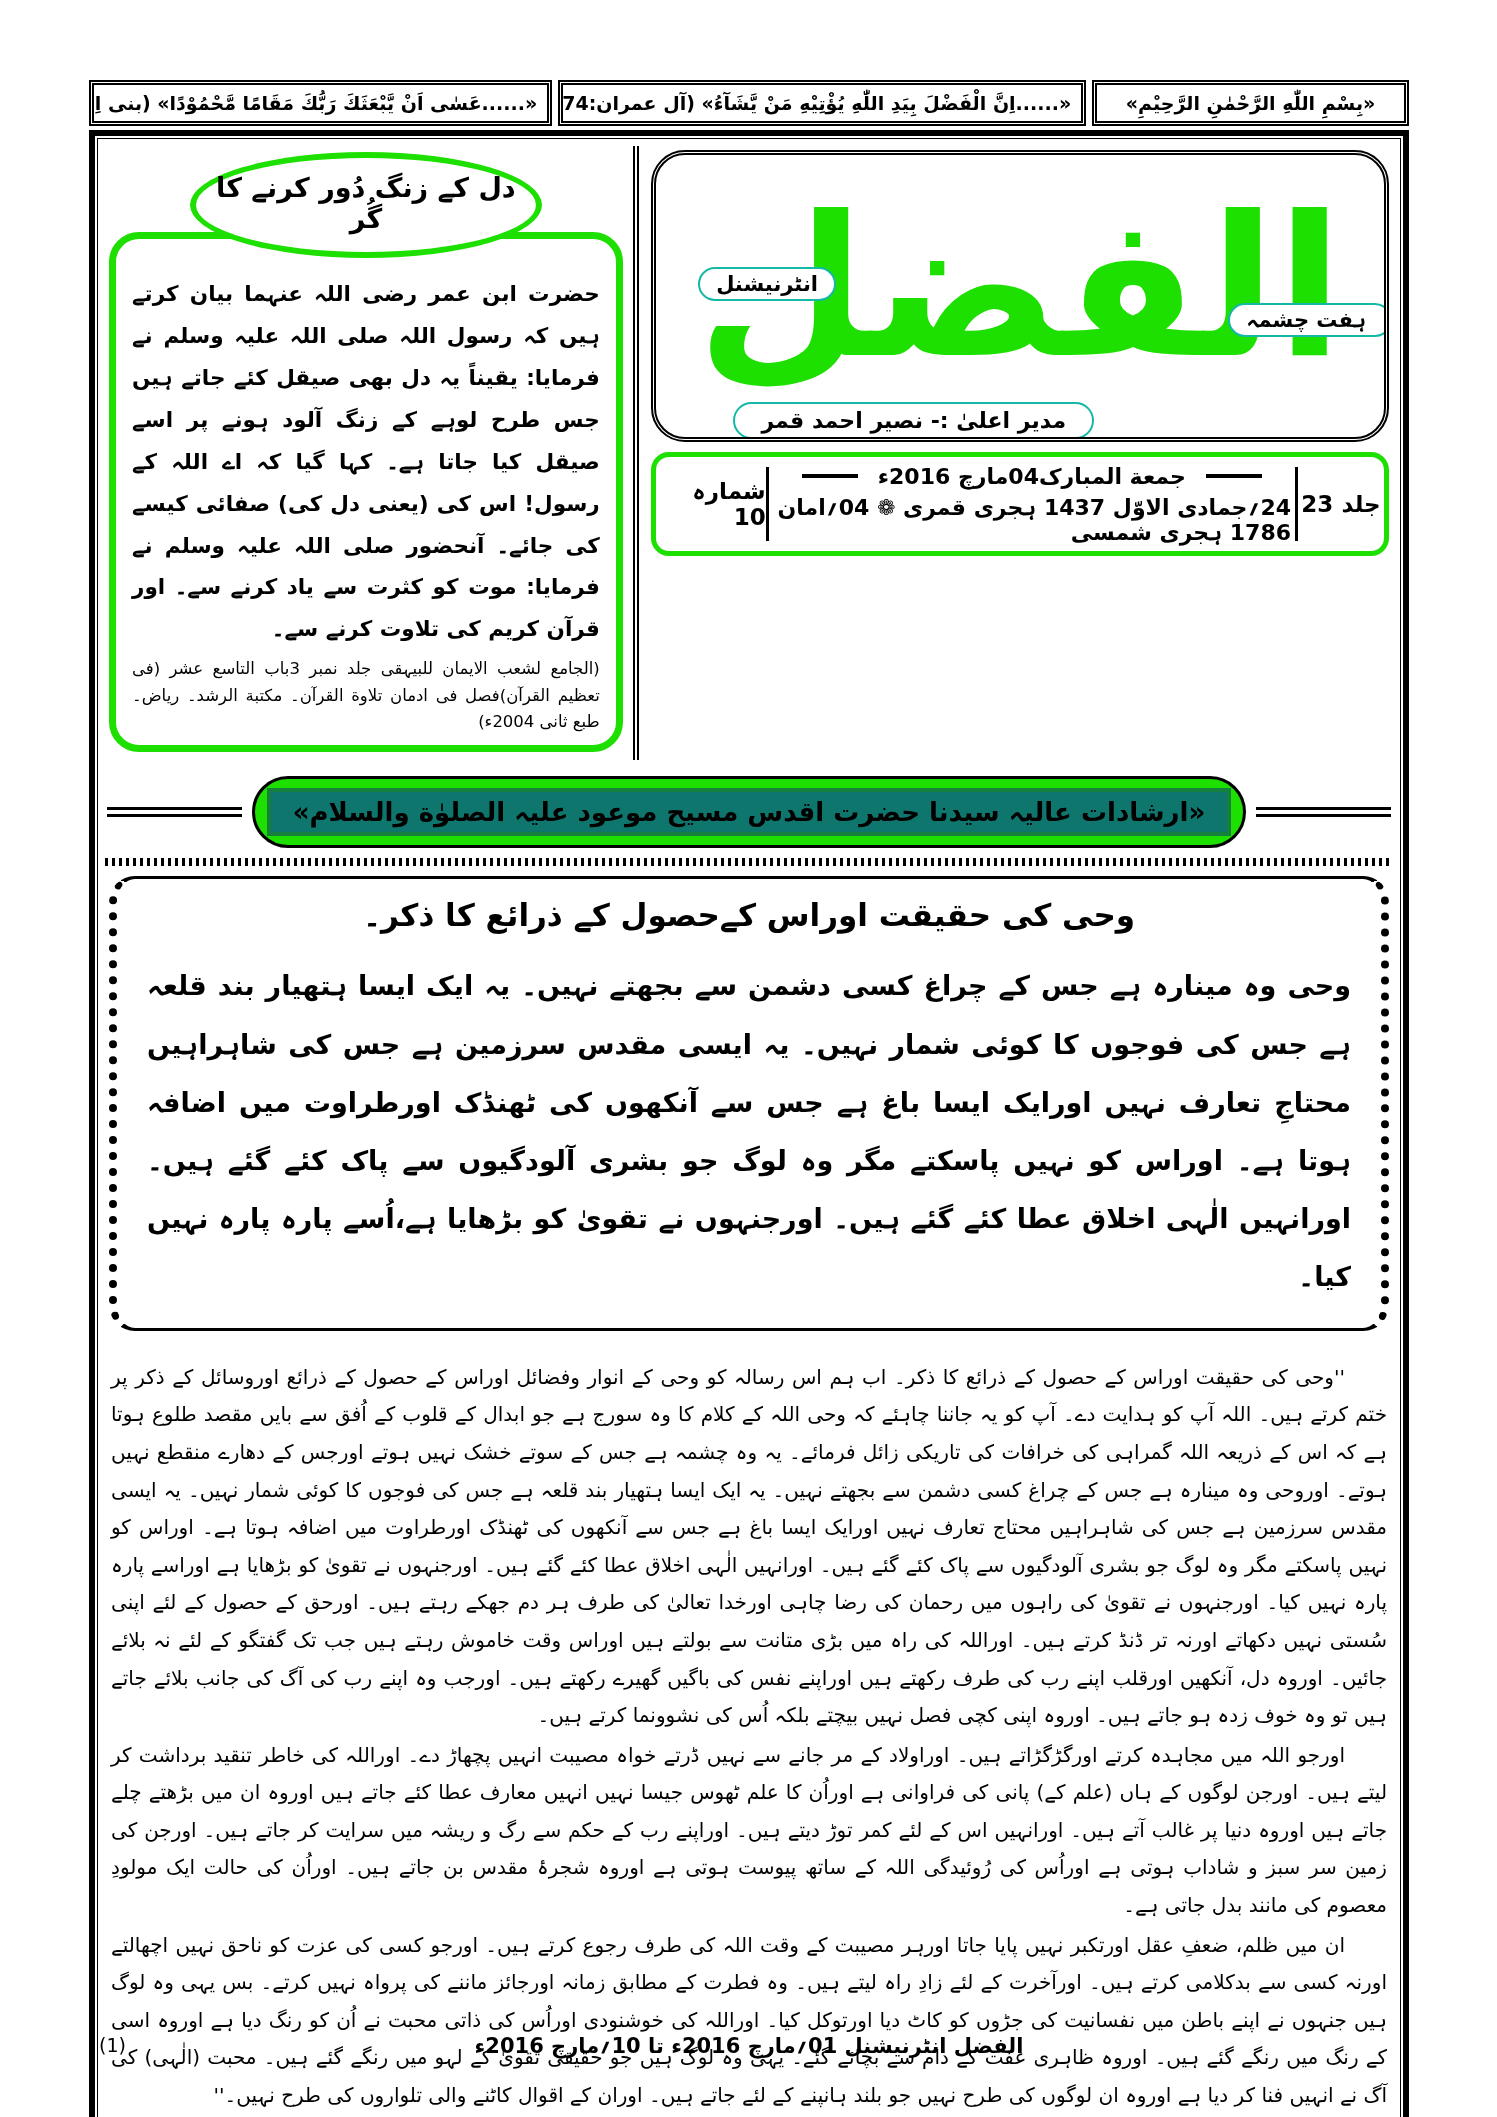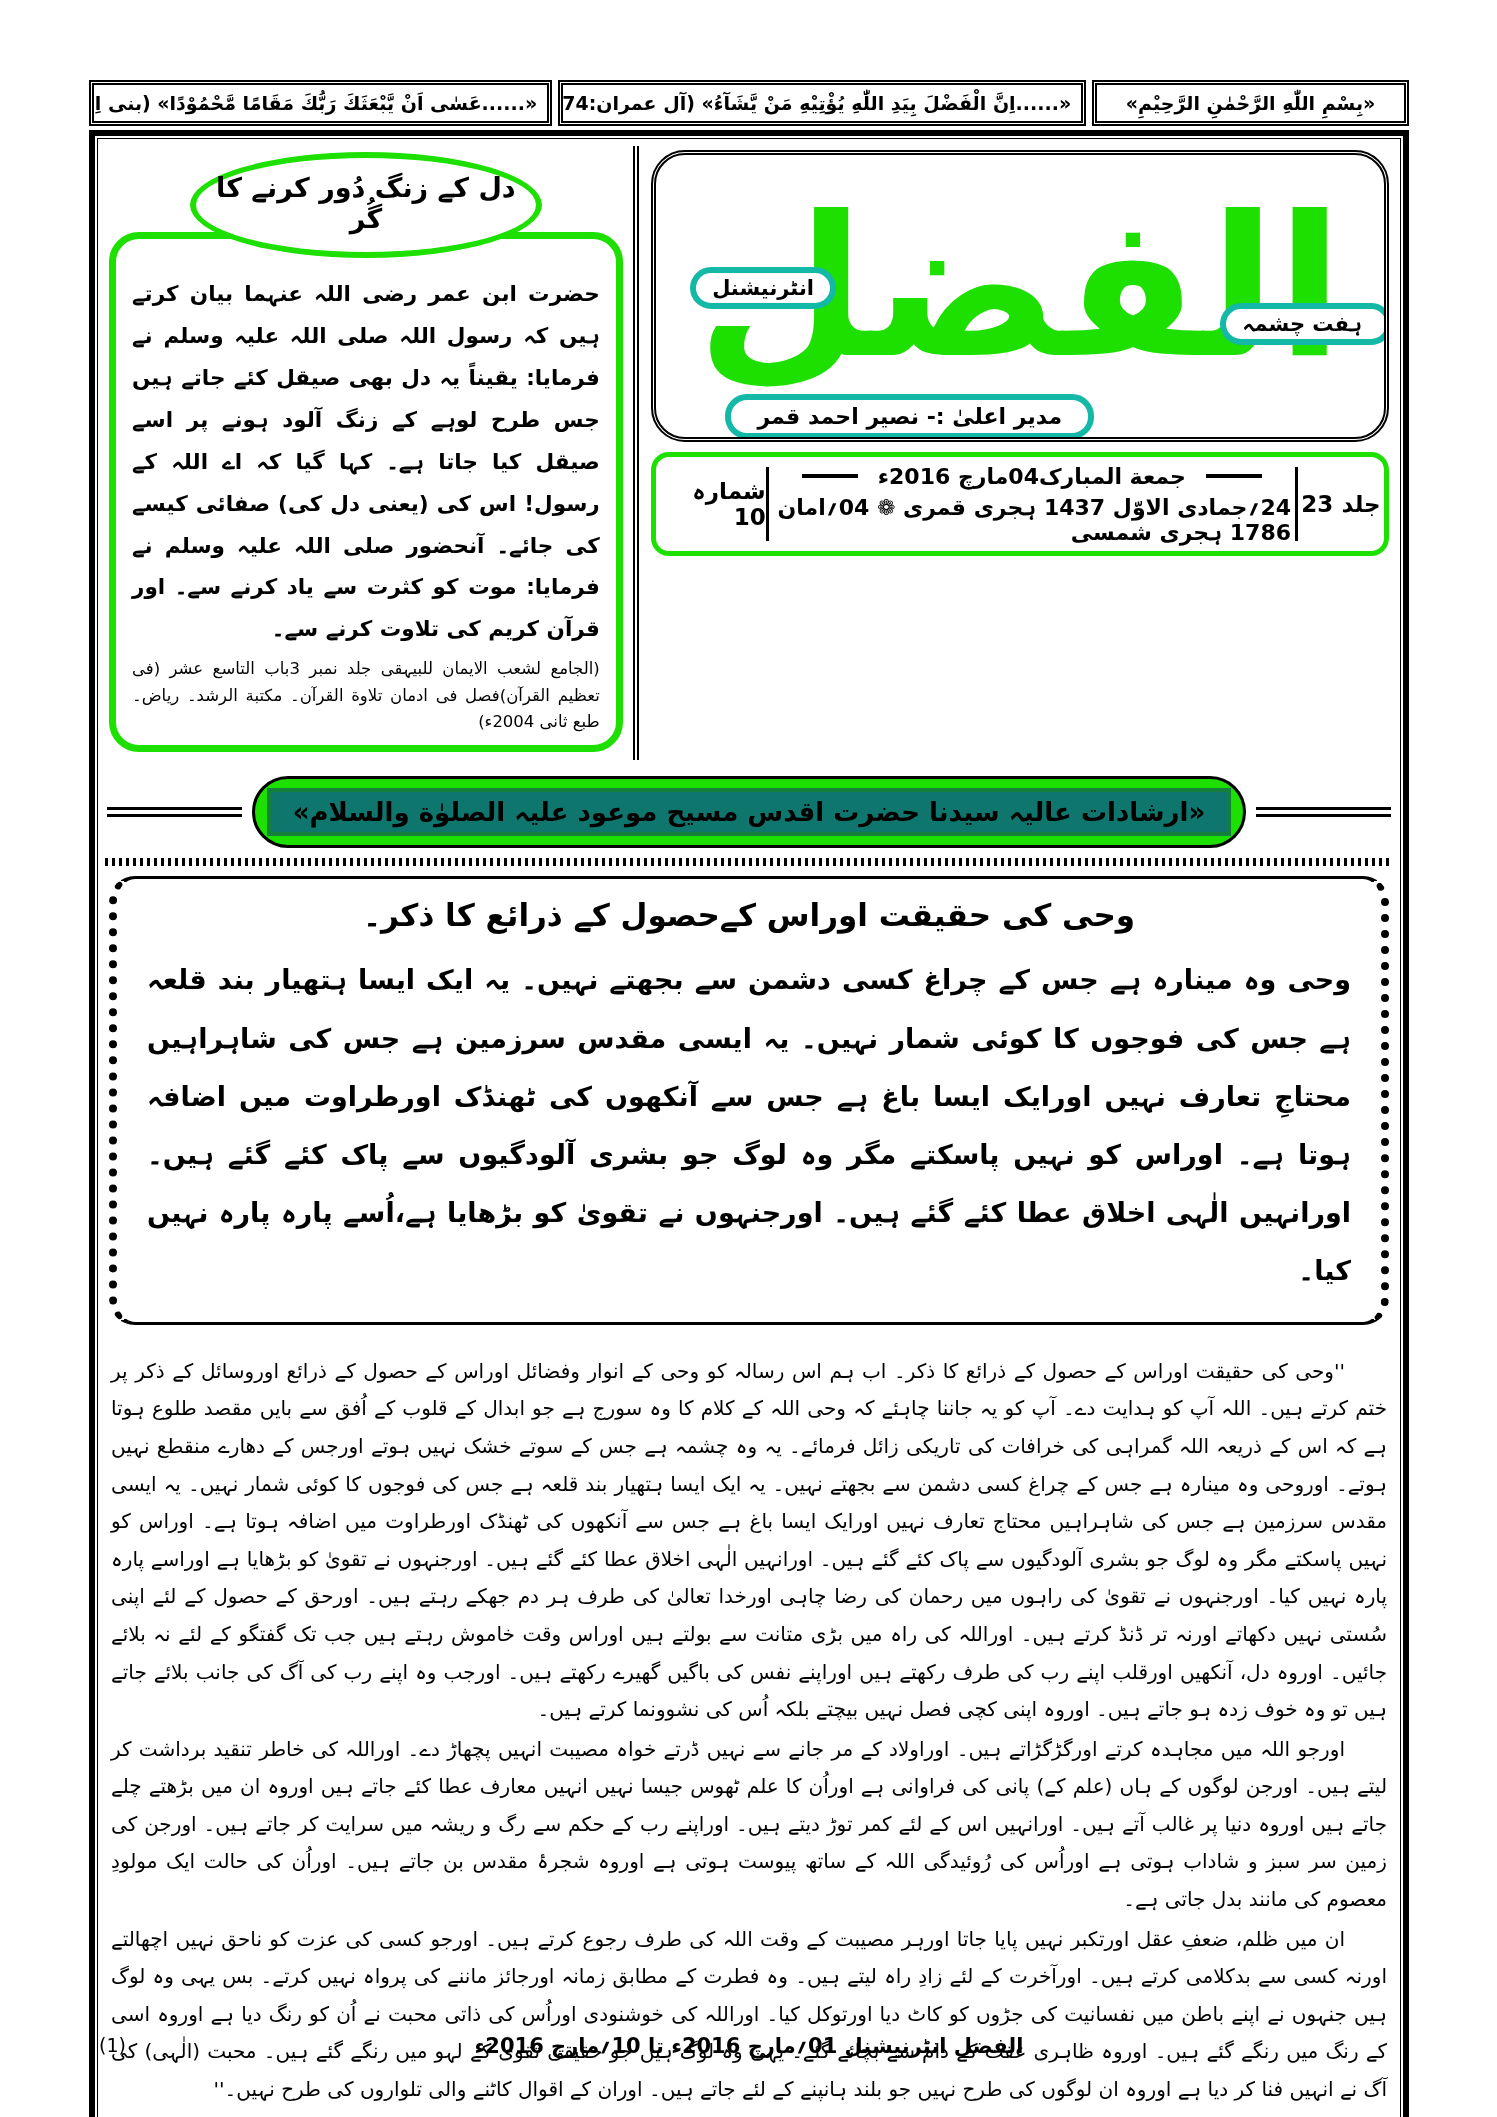--- a/index.html
+++ b/index.html
@@ -44,21 +44,21 @@
     display:flex; align-items:center; justify-content:center;
   }
   .mast-title {
     font-size:195px; line-height:1;
     font-weight:bold; color:#1ddf00;
     margin-top:-18px;
     letter-spacing:-4px;
   }
   .pill {
     position:absolute; background:#fff;
-    border:6px solid #14b8a6; border-radius:22px;
+    border:2px solid #14b8a6; border-radius:22px;
     font-weight:bold; white-space:nowrap;
     padding:3px 16px; font-size:21px;
   }
   .pill-weekly { top:148px; right:-8px; padding-right:24px; }
   .pill-intl   { top:112px; right:548px; }
   .pill-editor { bottom:-2px; right:290px; font-size:22px; padding:4px 26px; }
 
   
   .date-box {
     margin-top:10px;
@@ -113,21 +113,21 @@
     background:repeating-linear-gradient(90deg,#000 0 3px,#fff 3px 7px);
   }
 
   
   .intro-box {
     border:3px solid #000; border-radius:26px;
     border-right:8px dotted #000; border-left:8px dotted #000;
     padding:18px 30px 22px 30px;
     margin:0 6px 18px 6px;
   }
-  .intro-title { text-align:center; font-weight:bold; font-size:31px; margin-bottom:18px; }
+  .intro-title { text-align:center; font-weight:bold; font-size:31px; margin-bottom:24px; }
   .intro-text  { font-weight:bold; font-size:27px; line-height:2.15; text-align:justify; }
 
   
   .body-text { padding:10px 8px 0 8px; }
   .body-text p {
     font-size:20px; line-height:1.88; text-align:justify;
     text-indent:42px; margin-bottom:2px;
   }
   .body-cite { font-size:17px; margin:10px 0 0 0; text-align:left; direction:rtl; }
 

